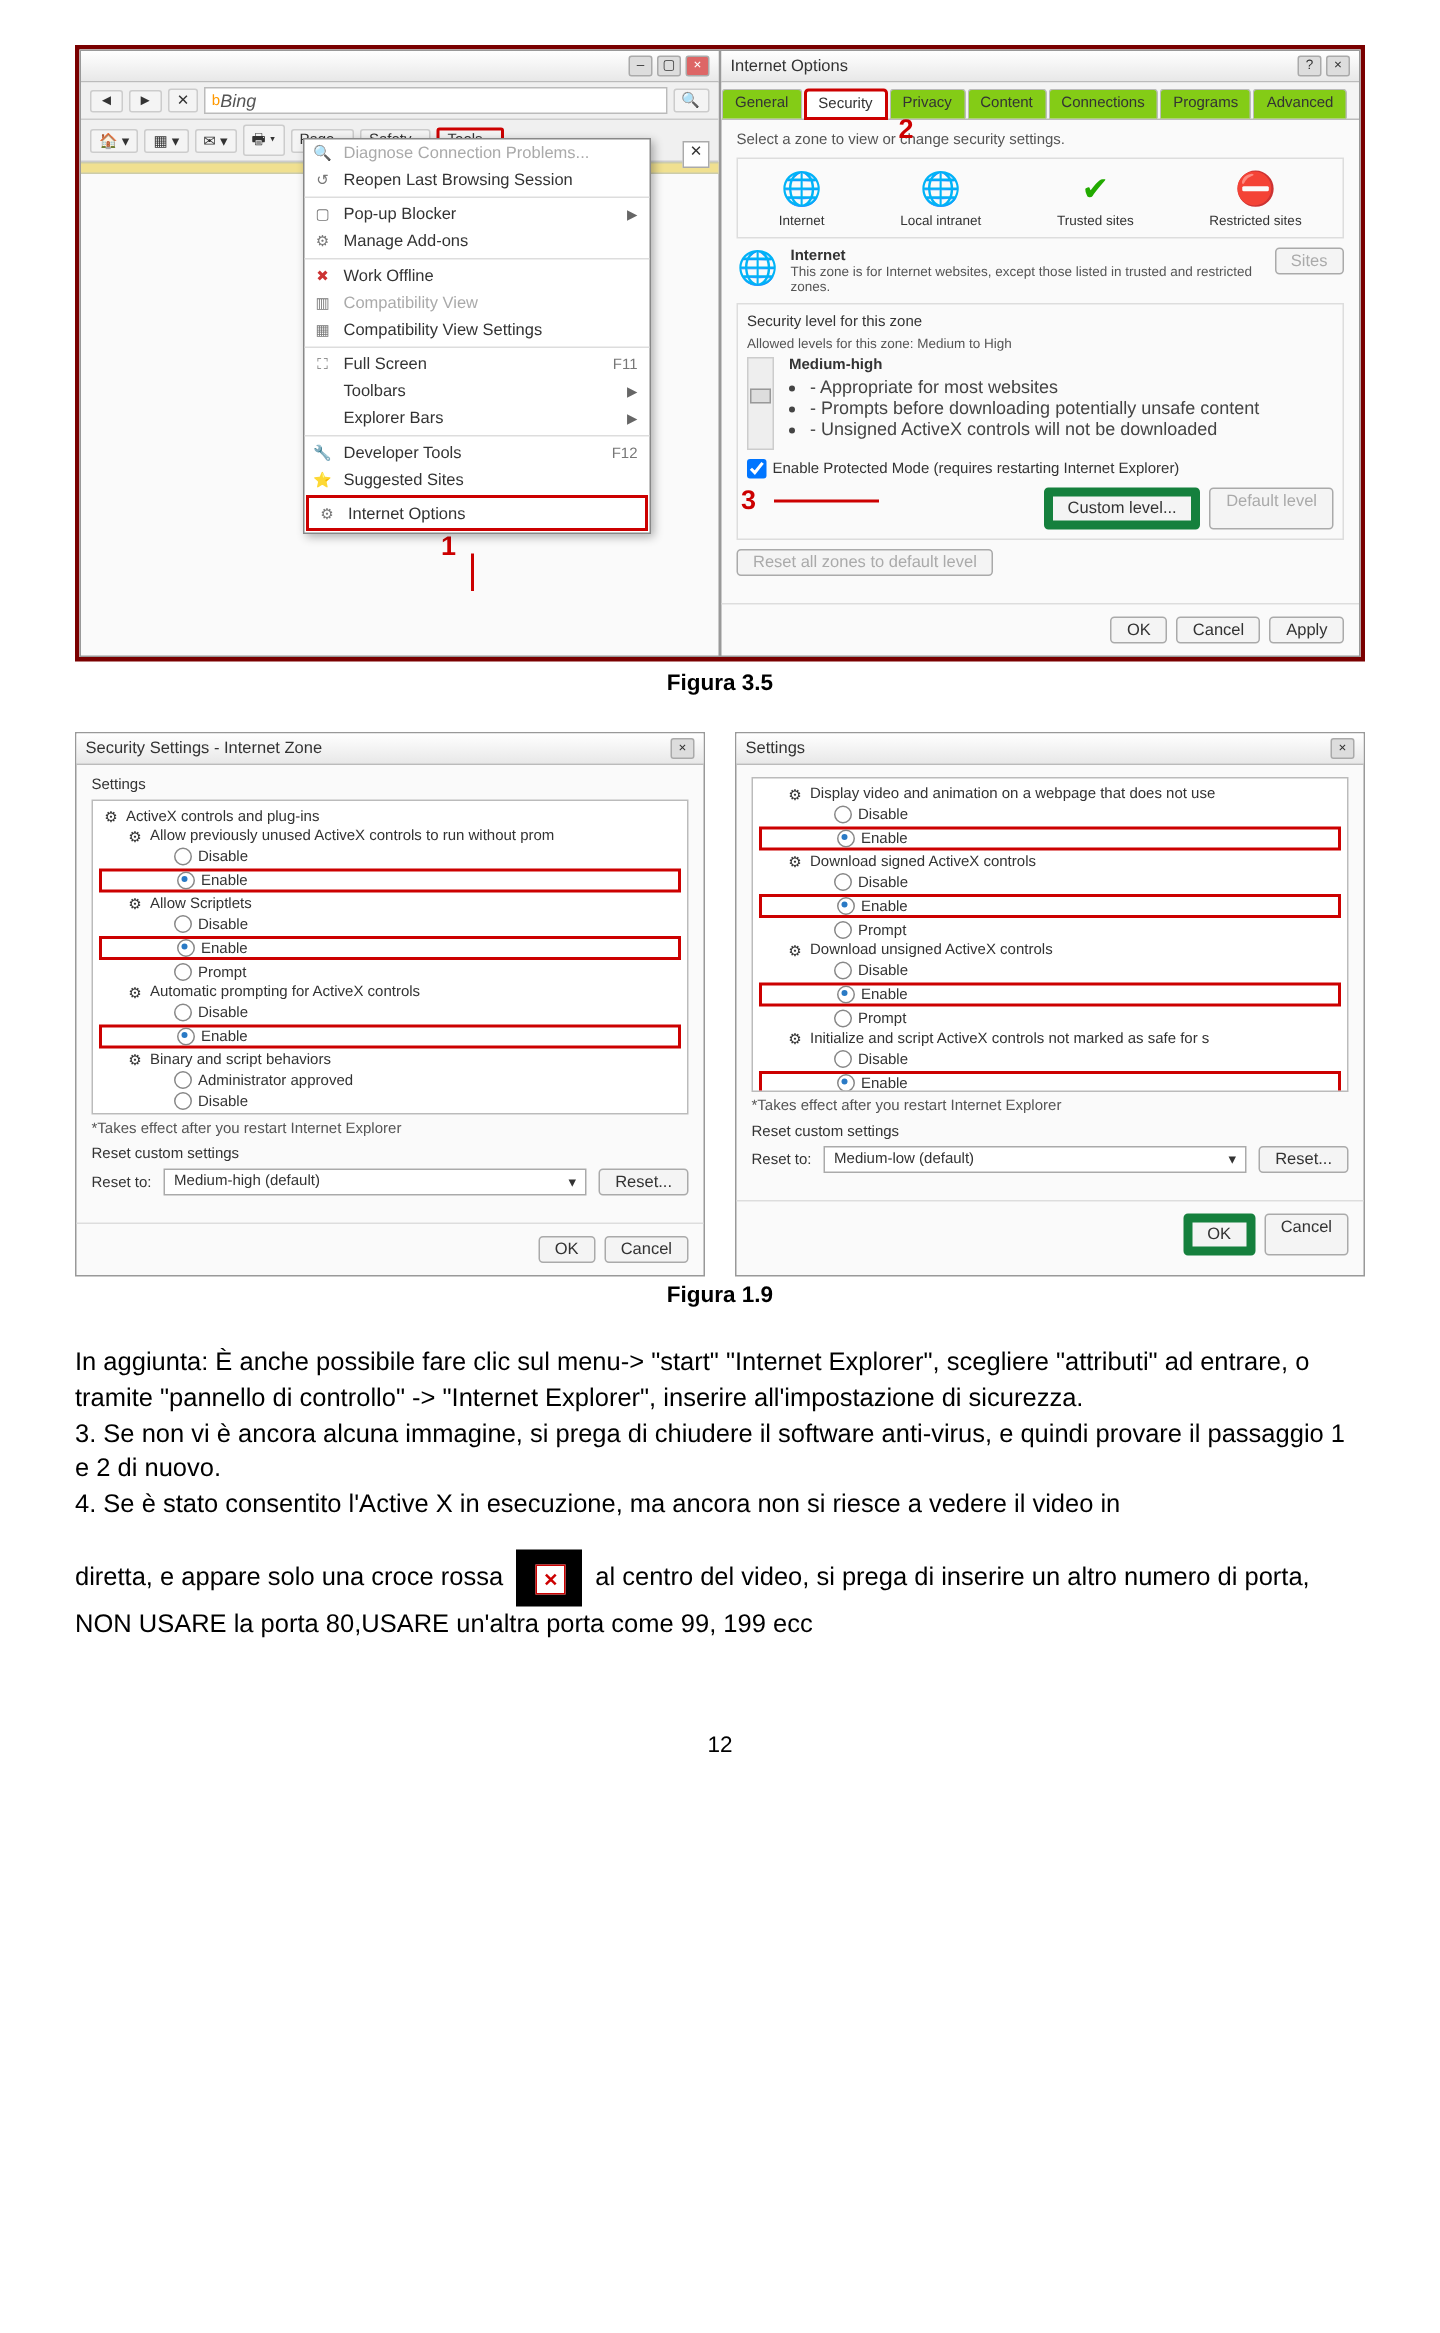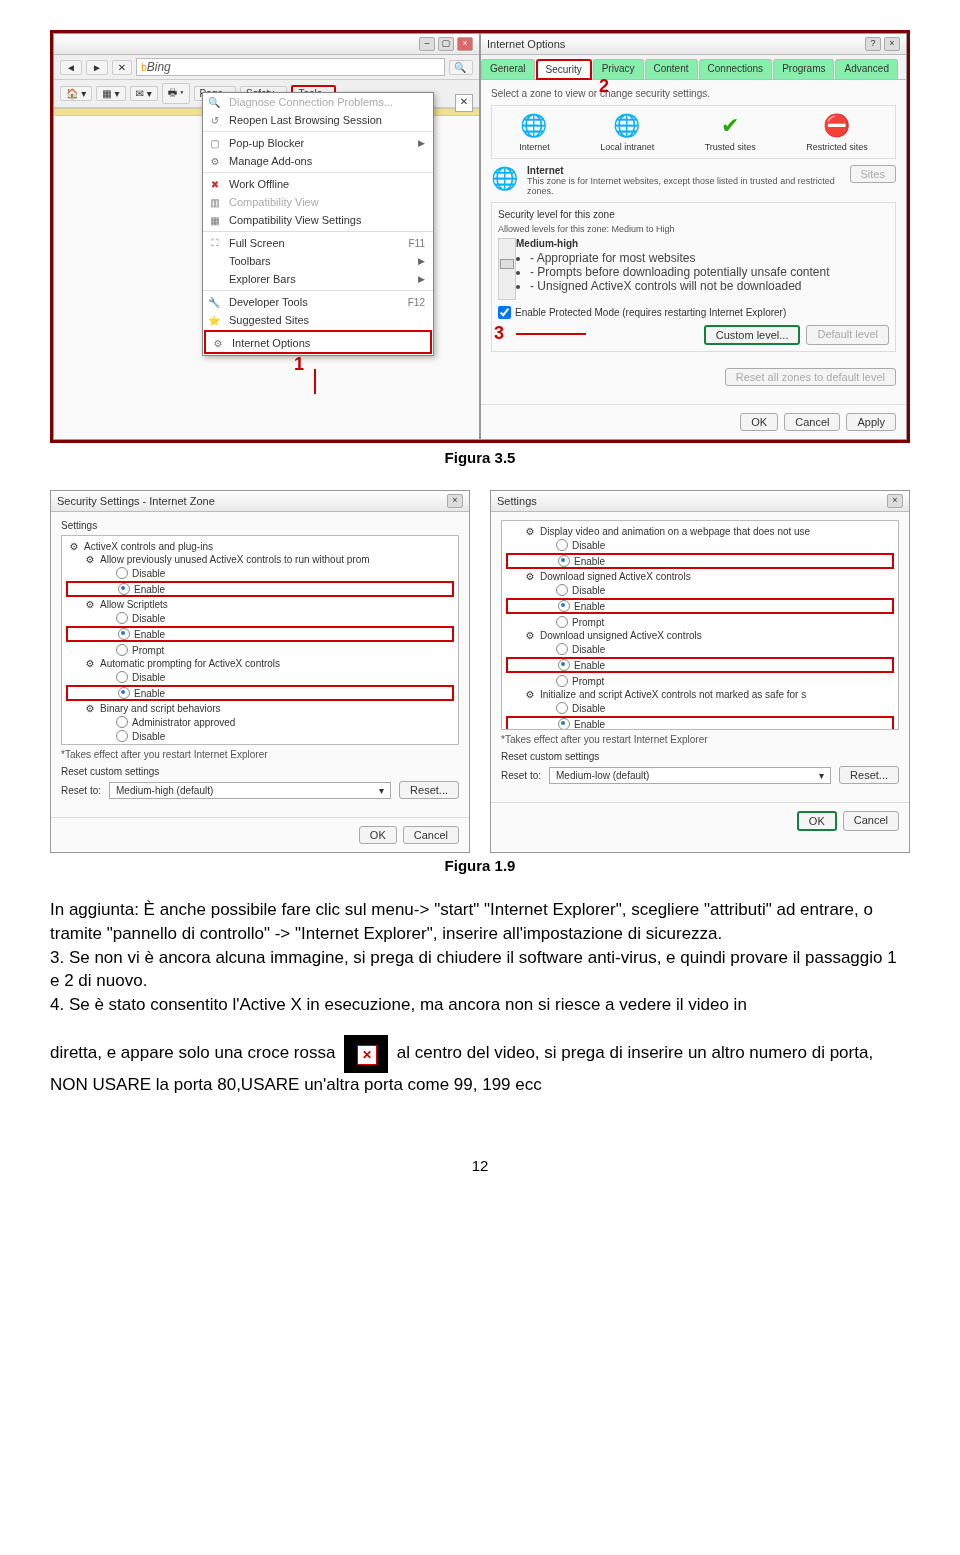--- a/index.html
+++ b/index.html
@@ -18,42 +18,42 @@
   .menu-drop { position: absolute; top: 58px; left: 148px; width: 230px; background: #fff; border: 1px solid #888; box-shadow: 2px 2px 6px rgba(0,0,0,0.3); font-size: 11px; z-index: 5; }
   .menu-item { padding: 3px 8px 3px 26px; position: relative; border-bottom: 0; display: flex; justify-content: space-between; align-items: center; }
   .menu-item.sep { border-top: 1px solid #ddd; margin-top: 2px; padding-top: 5px; }
   .menu-item.disabled { color: #aaa; }
   .menu-item .mi-icon { position: absolute; left: 5px; width: 14px; height: 14px; display: flex; align-items: center; justify-content: center; font-size: 10px; }
   .menu-item .arrow { color: #666; font-size: 9px; }
   .menu-item .kb { color: #777; font-size: 10px; }
   .menu-item.highlighted { border: 2px solid #c00; margin: 1px; }
   .red-num { color: #c00; font-weight: bold; font-size: 18px; position: absolute; }
   .tabrow { display: flex; border-bottom: 1px solid #bbb; background: #f4f4f4; padding-top: 4px; }
-  .tab { padding: 3px 8px; border: 1px solid #bbb; border-bottom: none; background: #86efac; margin-right: 1px; border-radius: 3px 3px 0 0; font-size: 10px; }
+  .tab { padding: 3px 8px; border: 1px solid #bbb; border-bottom: none; background: #84cc16; margin-right: 1px; border-radius: 3px 3px 0 0; font-size: 10px; }
   .tab.active { background: #fff; border-bottom: 1px solid #fff; margin-bottom: -1px; }
   .tab.highlight { border: 2px solid #c00; }
   .dlg-body { padding: 8px 10px; font-size: 10px; }
   .zone-row { display: flex; justify-content: space-around; border: 1px solid #ddd; padding: 6px 2px; margin: 6px 0; }
   .zone-item { text-align: center; font-size: 9px; }
   .zone-icon { width: 28px; height: 28px; margin: 0 auto 2px; border-radius: 4px; display: flex; align-items: center; justify-content: center; }
   .globe { color: #1a6fb5; font-size: 22px; }
   .check { color: #2a0; font-size: 22px; }
   .forbid { color: #c00; font-size: 22px; }
   .groupbox { border: 1px solid #ddd; padding: 6px; margin-top: 6px; font-size: 10px; }
   .groupbox .gh { font-weight: normal; margin-bottom: 4px; }
-  .slider { display: flex; gap: 0; }
+  .slider { display: flex; gap: 10px; }
   .slider-track { width: 16px; background: #eee; border: 1px solid #ccc; position: relative; }
   .slider-thumb { width: 12px; height: 8px; background: #ddd; border: 1px solid #999; position: absolute; left: 1px; top: 20px; }
   .level-desc ul { margin: 2px 0 0 0; padding-left: 14px; }
   .level-desc li { font-size: 12px; color: #444; }
   .check-line { display: flex; align-items: center; gap: 4px; margin-top: 6px; font-size: 10px; }
   .check-line input { margin: 0; }
   .small-btn { background: #f4f4f4; border: 1px solid #aaa; border-radius: 3px; padding: 2px 10px; font-size: 11px; }
   .small-btn.disabled { color: #aaa; }
-  .small-btn.highlight { border: 2px solid #15803d; }
+  .small-btn.highlight { border: 6px solid #15803d; }
   .dlg-footer { display: flex; justify-content: flex-end; gap: 6px; padding: 8px 10px; border-top: 1px solid #ddd; margin-top: 10px; }
   .caption { text-align: center; font-weight: bold; margin: 4px 0 24px; }
   .sec-panel .tree { border: 1px solid #bbb; height: 200px; overflow: hidden; padding: 4px; font-size: 10px; background: #fff; }
   .tree-item { padding: 1px 0 1px 18px; position: relative; }
   .tree-item.sub { padding-left: 34px; }
   .tree-item.subsub { padding-left: 50px; display: flex; align-items: center; gap: 4px; }
   .tree-item .ico { position: absolute; left: 2px; top: 1px; width: 12px; height: 12px; font-size: 10px; text-align: center; }
   .tree-item.sub .ico { left: 18px; }
   .radio { width: 10px; height: 10px; border: 1px solid #888; border-radius: 50%; display: inline-block; position: relative; }
   .radio.sel::after { content: ""; position: absolute; width: 4px; height: 4px; background: #2a7ac5; border-radius: 50%; top: 2px; left: 2px; }
@@ -241,21 +241,21 @@
           <input type="checkbox" checked="" style="">
           <span>Enable Protected Mode (requires restarting Internet Explorer)</span>
         </div>
         <div style="display:flex;justify-content:flex-end;gap:6px;margin-top:6px;position:relative">
           <span class="red-num" style="left:-4px;top:-2px;position:absolute">3</span>
           <div style="position:absolute;left:18px;top:8px;width:70px;height:2px;background:#c00"></div>
           <span class="small-btn highlight">Custom level...</span>
           <span class="small-btn disabled">Default level</span>
         </div>
       </div>
-      <div style="display:flex;justify-content:flex-end;margin-top:16px">
+      <div style="display:flex;margin-top:6px">
         <span class="small-btn disabled">Reset all zones to default level</span>
       </div>
     </div>
     <div class="dlg-footer">
       <span class="small-btn">OK</span>
       <span class="small-btn">Cancel</span>
       <span class="small-btn">Apply</span>
     </div>
   </div>
  </div>

